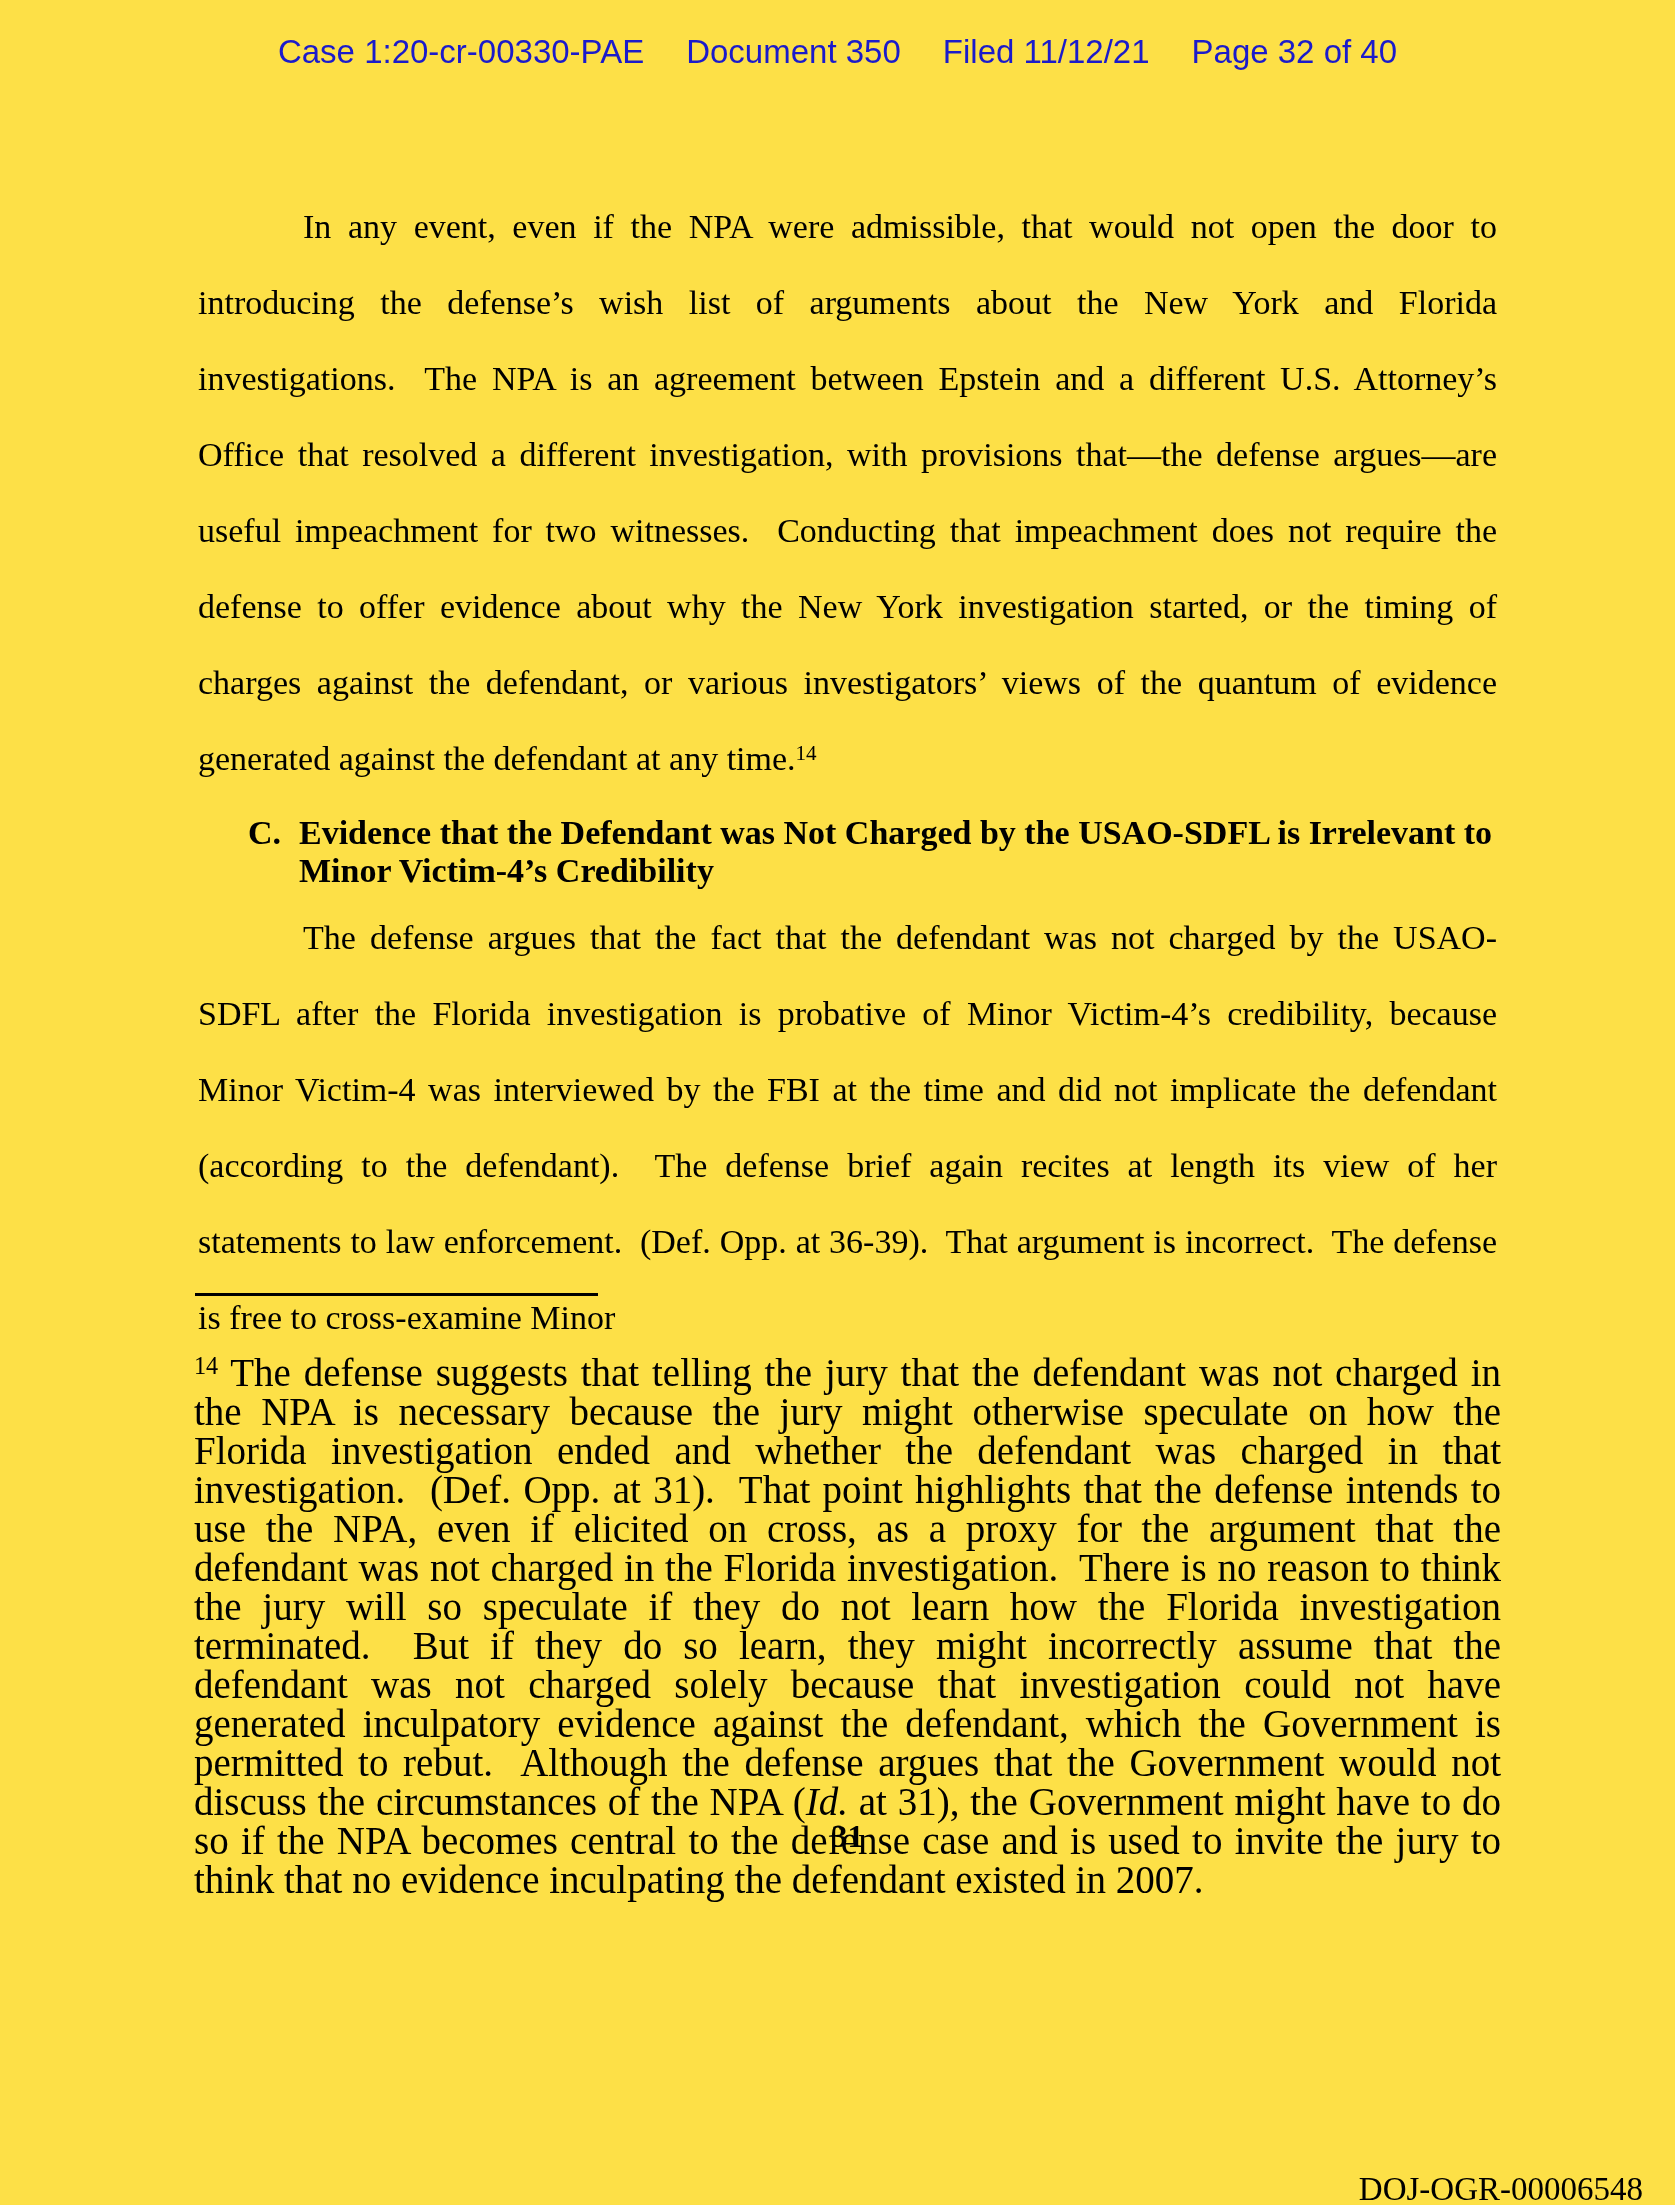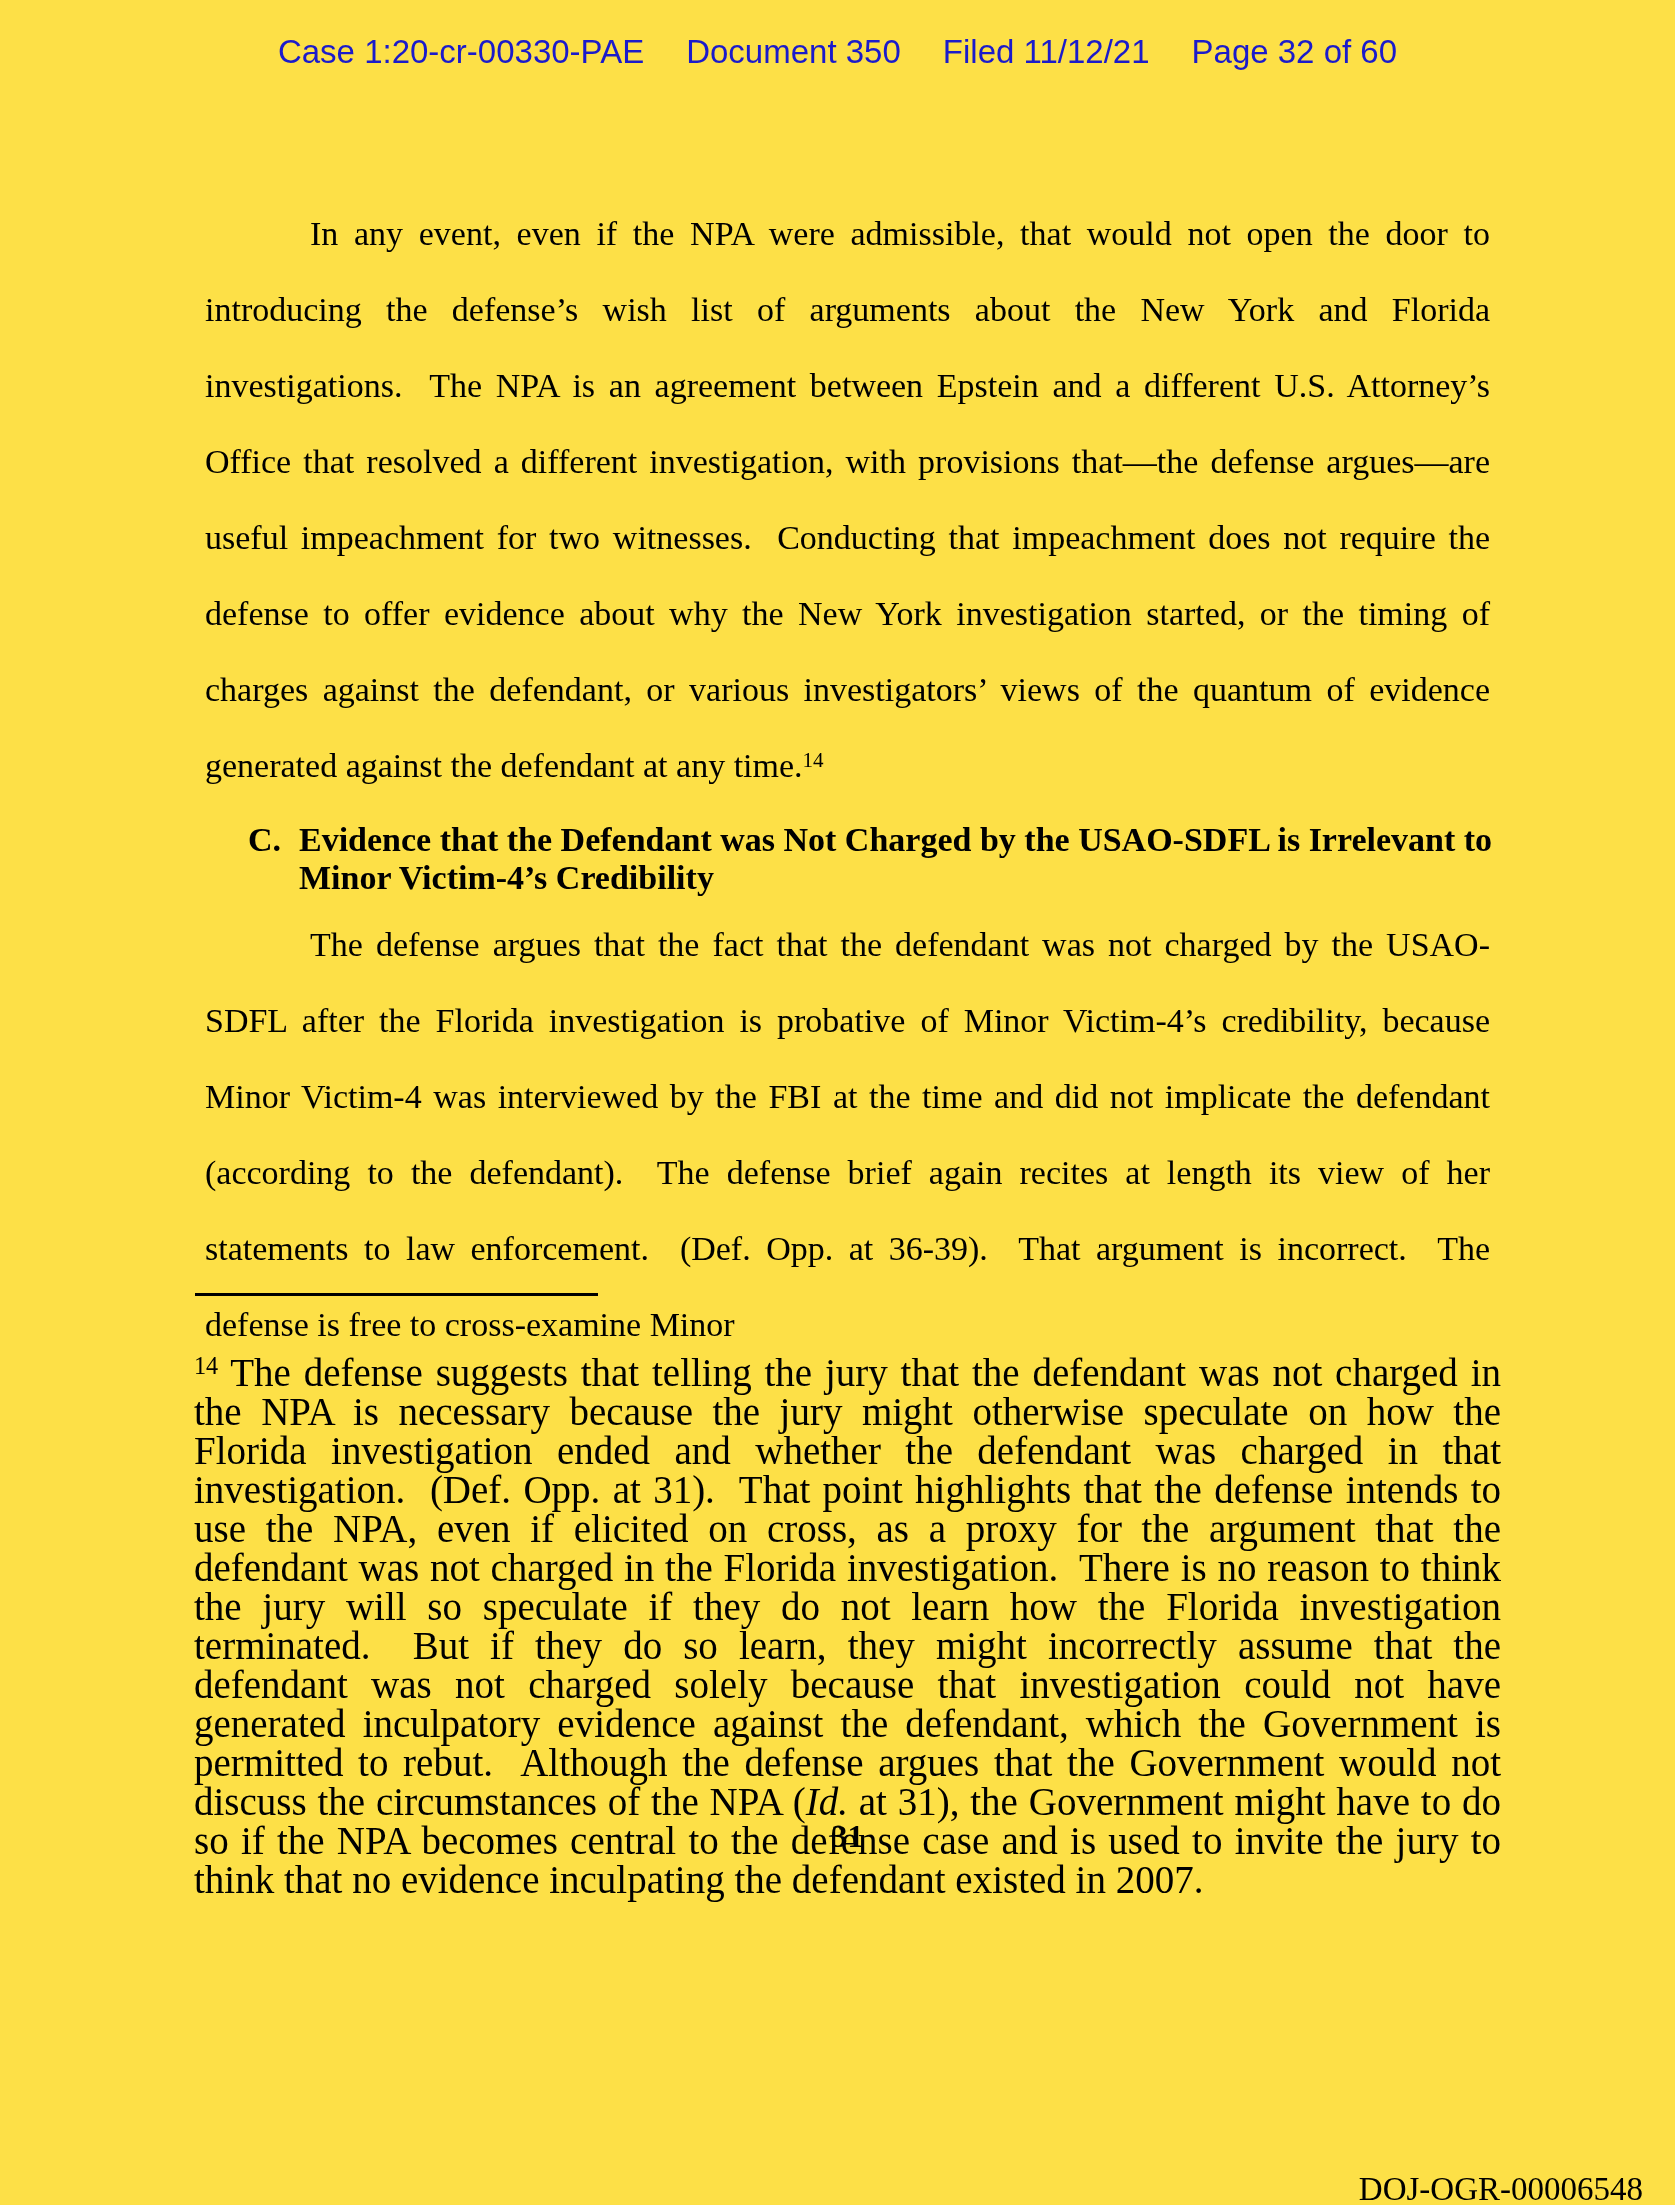--- a/index.html
+++ b/index.html
@@ -37,21 +37,21 @@
   .content {
     position: absolute;
     left: 194px;
     top: 185px;
     width: 1307px;
     font-size: 34px;
     line-height: 76px;
     text-align: justify;
   }
   .para {
-    margin: 11px;
+    margin: 4px;
     text-indent: 105px;
     white-space: pre-wrap;
   }
   .para-2 { margin-top: 10px; }
 
   .section-heading {
     display: flex;
     margin: 17px 0 0 54px;
     font-weight: bold;
     line-height: 38px;
@@ -113,21 +113,21 @@
 </style>
 </head>
 <body>
 
 <div class="page">
 
   <div class="ecf-header">
     <span>Case 1:20-cr-00330-PAE</span>
     <span>Document 350</span>
     <span>Filed 11/12/21</span>
-    <span>Page 32 of 60</span>
+    <span>Page 32 of 40</span>
   </div>
 
   <div class="content">
     <p class="para para-1"><span>In any event, even if the NPA were admissible, that would not open the door to introducing the defense’s wish list of arguments about the New York and Florida investigations.  The NPA is an agreement between Epstein and a different U.S. Attorney’s Office that resolved a different investigation, with provisions that—the defense argues—are useful impeachment for two witnesses.  Conducting that impeachment does not require the defense to offer evidence about why the New York investigation started, or the timing of charges against the defendant, or various investigators’ views of the quantum of evidence generated against the defendant at any time.</span><sup>14</sup></p>
 
     <div class="section-heading">
       <span class="label">C.</span>
       <span class="htext">Evidence that the Defendant was Not Charged by the USAO-SDFL is Irrelevant to Minor Victim-4’s Credibility</span>
     </div>
 

